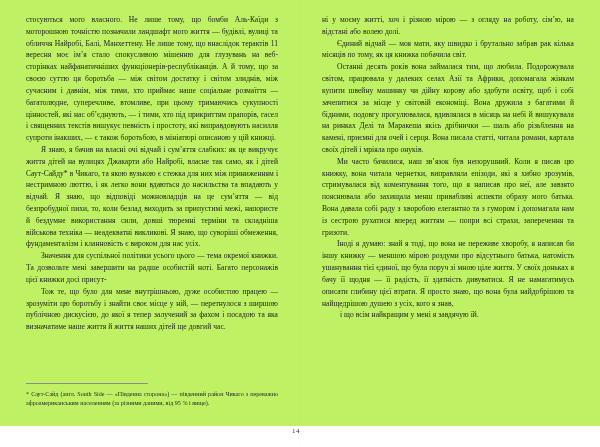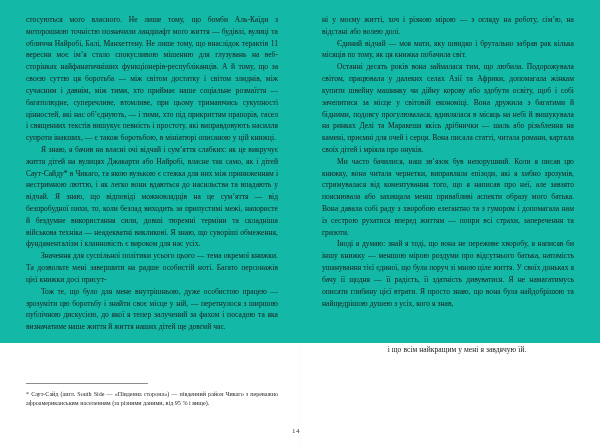--- a/index.html
+++ b/index.html
@@ -10,22 +10,22 @@
   body {
     width: 600px;
     height: 447px;
     overflow: hidden;
     font-family: "Liberation Serif", "DejaVu Serif", serif;
     color: #1b1b1b;
   }
   .page {
     position: relative;
     width: 600px;
-    height: 343px;
-    background: #14b8a6;
+    height: 426px;
+    background: #bef264;
     box-sizing: border-box;
   }
   .spread {
     display: flex;
     width: 600px;
     height: 447px;
     box-sizing: border-box;
   }
   .col {
     position: relative;
@@ -51,23 +51,22 @@
   .body-text p {
     margin: 0;
     text-indent: 15px;
     text-align: justify;
   }
   .body-text p.no-indent {
     text-indent: 0;
   }
   .body-text p.closing {
     text-indent: 0;
-    text-align: center;
+    text-align: left;
     padding-left: 18px;
-    margin-top: 35px;
   }
   .footnote-zone {
     position: absolute;
     left: 26px;
     right: 22px;
     bottom: 38px;
   }
   .footnote-rule {
     width: 122px;
     height: 1px;

